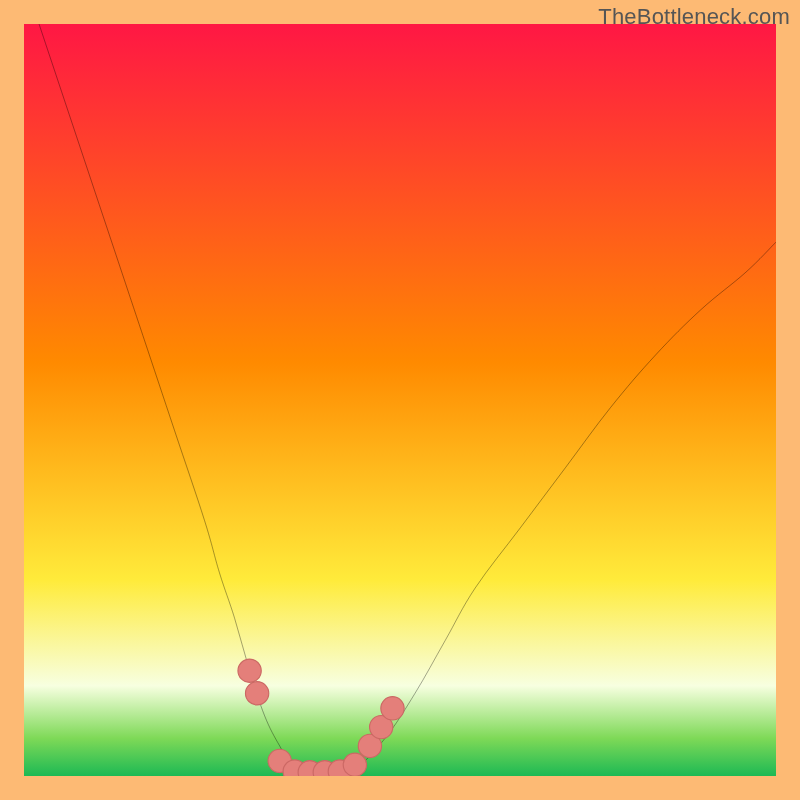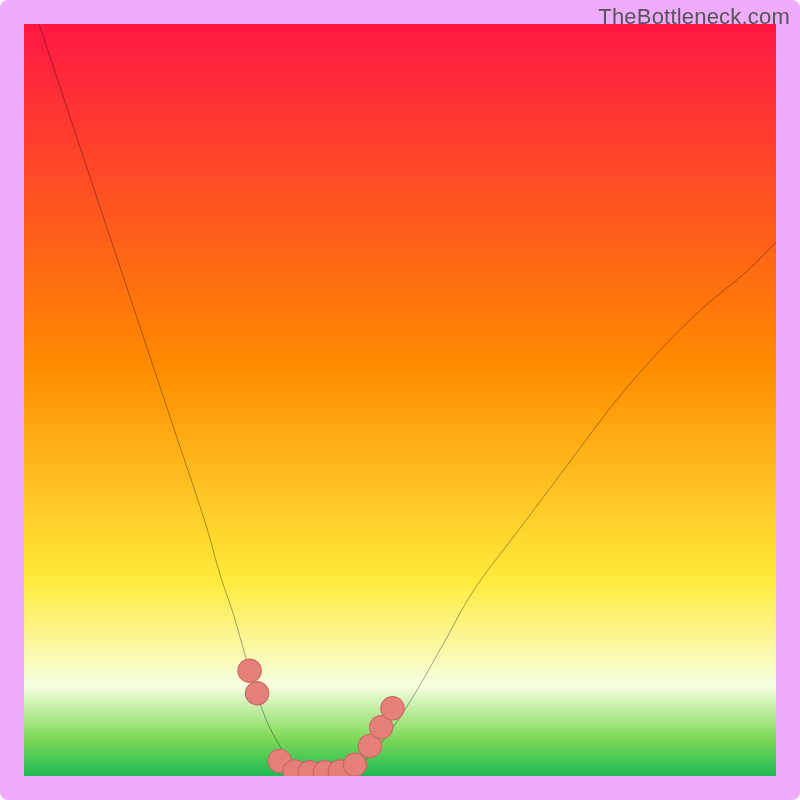--- a/index.html
+++ b/index.html
@@ -7,22 +7,21 @@
     padding: 0;
     width: 800px;
     height: 800px;
     overflow: hidden;
     font-family: Arial, Helvetica, sans-serif;
   }
   .frame {
     position: relative;
     width: 800px;
     height: 800px;
-    background: #f0abfc;
-    border-radius: 8px;
+    background: #fdba74;
   }
   .watermark {
     position: absolute;
     top: 4px;
     right: 10px;
     color: #555;
     font-size: 22px;
     font-weight: 500;
     z-index: 30;
     letter-spacing: 0.2px;

